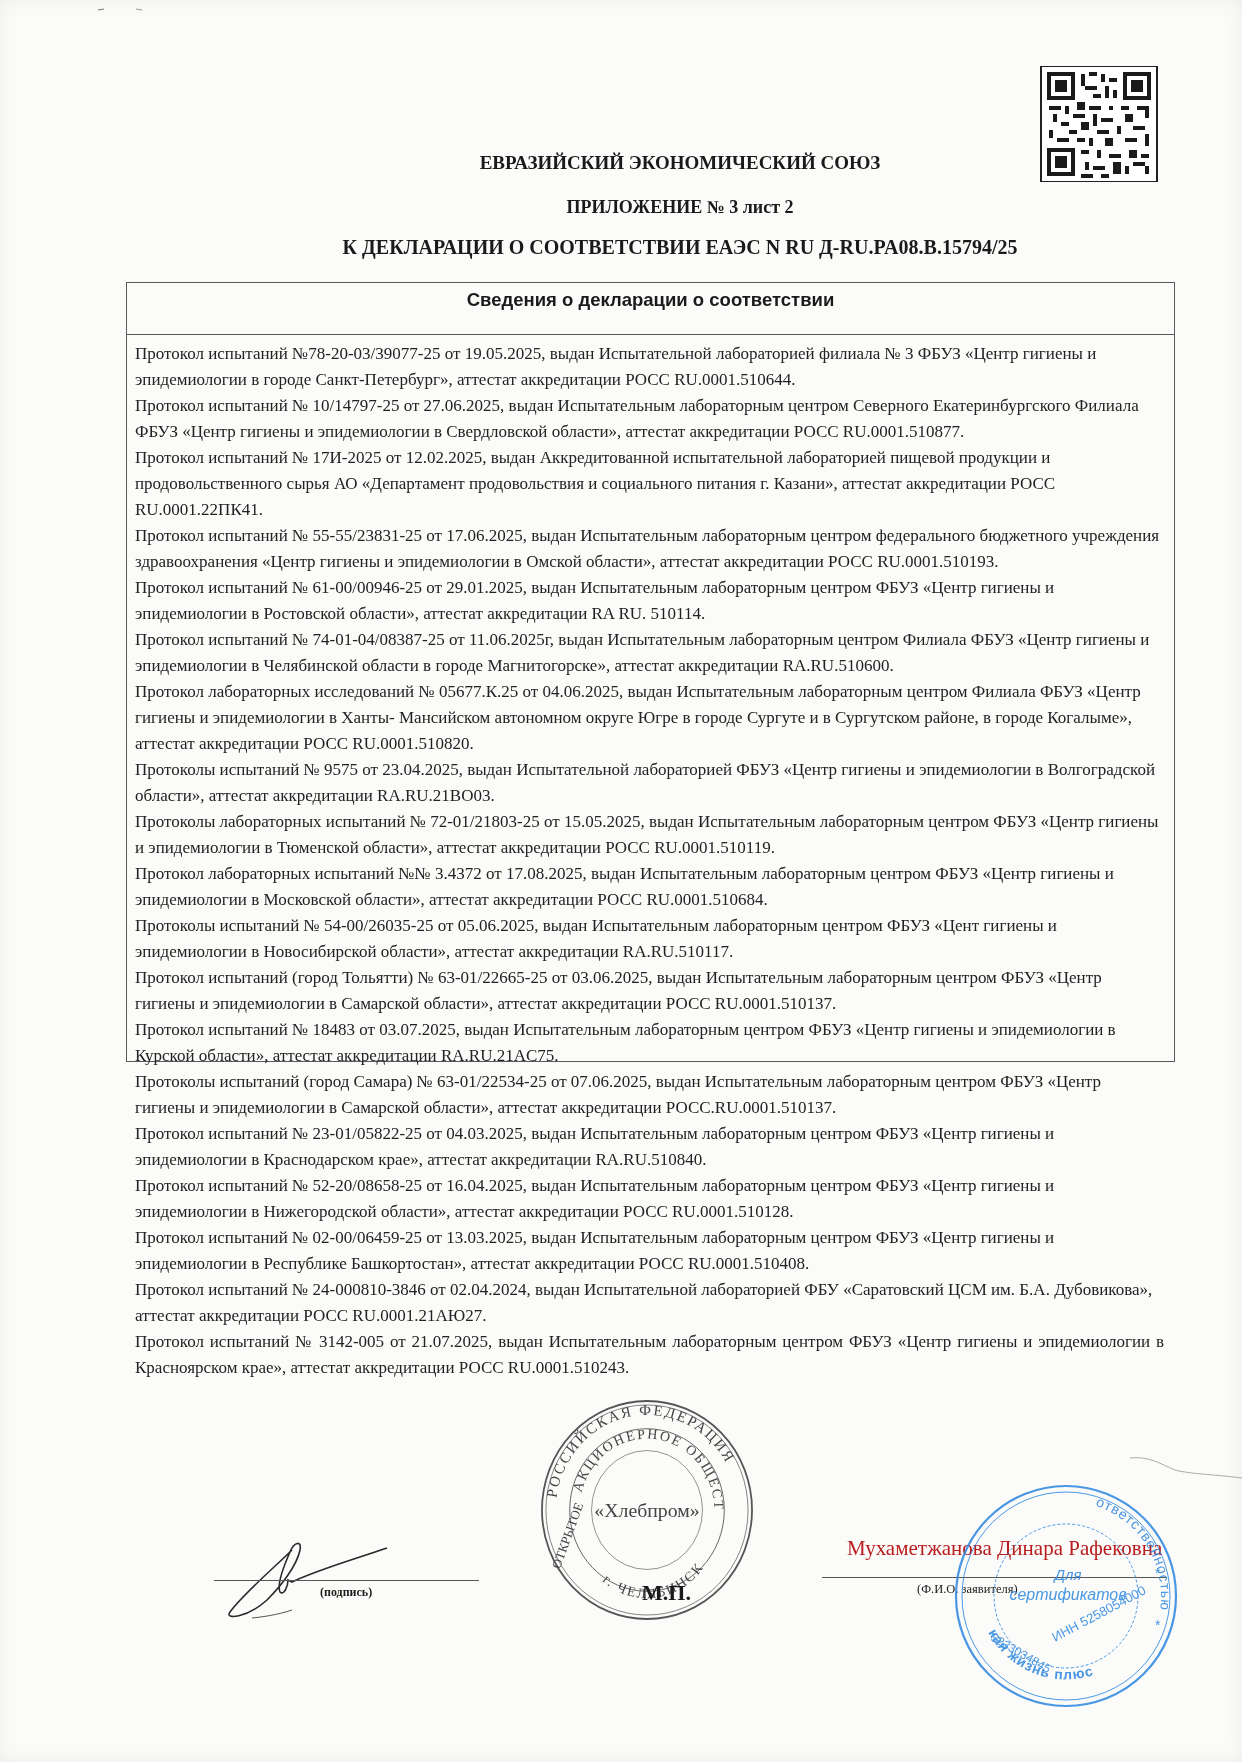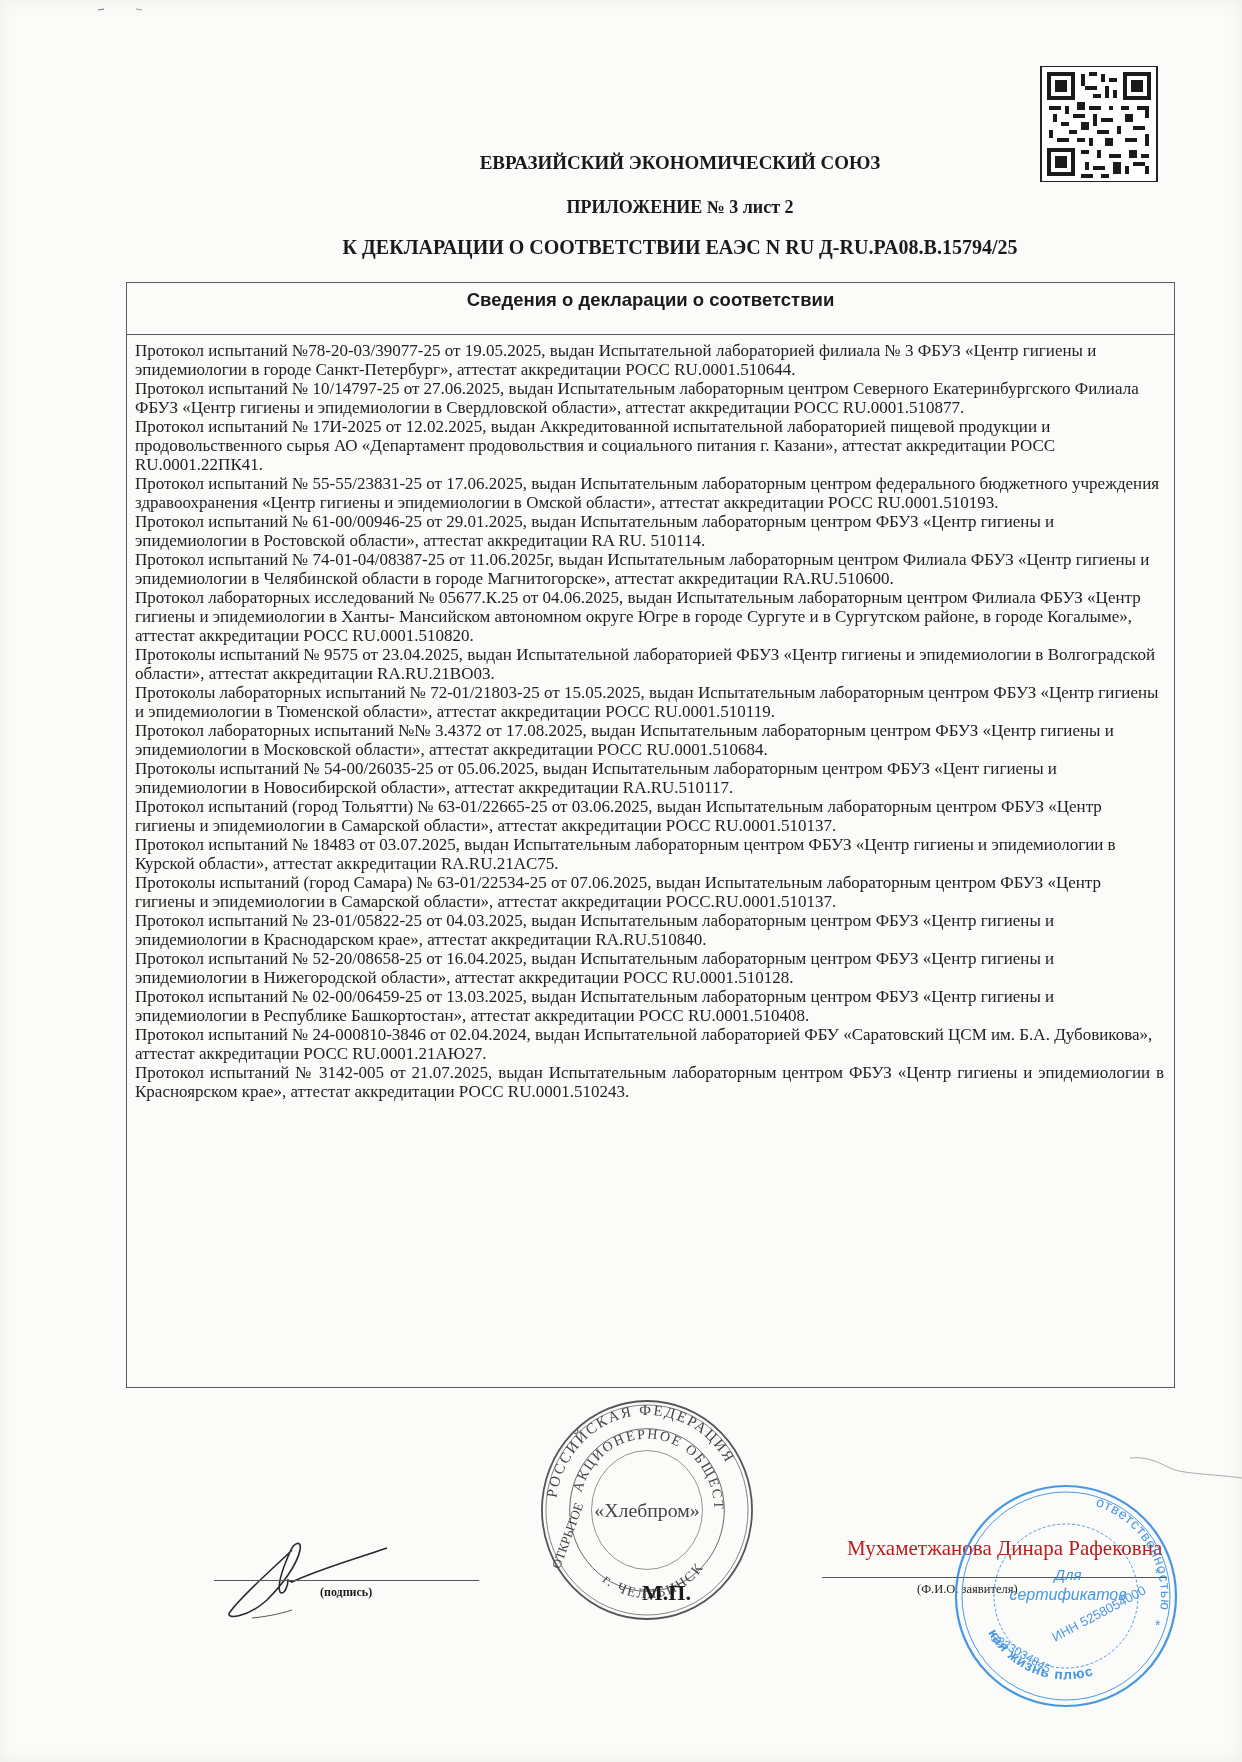--- a/index.html
+++ b/index.html
@@ -9,26 +9,26 @@
     font-family: "Liberation Serif", "DejaVu Serif", serif;
     color: #1c1c1c;
   }
   .scan-edge { position: absolute; left: 0; top: 0; width: 1242px; height: 1762px; pointer-events: none;
     box-shadow: inset 0 0 18px rgba(120,120,120,0.10); }
   .qr { position: absolute; left: 1036px; top: 66px; width: 126px; height: 116px; }
   .hdr { position: absolute; left: 0; width: 1242px; text-align: center; font-weight: bold; color: #1a1a1a; }
   .hdr1 { top: 152px; font-size: 19px; left: 150px; width: 1060px; }
   .hdr2 { top: 197px; font-size: 18px; left: 150px; width: 1060px; }
   .hdr3 { top: 236px; font-size: 20px; left: 150px; width: 1060px; }
-  .table { position: absolute; left: 126px; top: 282px; width: 1049px; height: 1106px;
+  .table { position: absolute; left: 126px; top: 282px; width: 1049px; height: 780px;
     border: 1.3px solid #5a5a5a; box-sizing: border-box; }
   .table-head { height: 52px; border-bottom: 1.3px solid #5a5a5a; box-sizing: border-box;
     text-align: center; font-family: "Liberation Sans", "DejaVu Sans", sans-serif;
     font-weight: bold; font-size: 18.5px; padding-top: 6px; color: #1a1a1a; }
-  .table-body { padding: 6px 10px 0 8px; font-size: 17px; line-height: 19px; color: #222; }
+  .table-body { padding: 6px 10px 0 8px; font-size: 17px; line-height: 26px; color: #222; }
   .entry { margin: 0; }
   .entry.justify { text-align: justify; text-align-last: left; }
   .sig-line { position: absolute; left: 214px; top: 1580px; width: 265px; border-top: 1.3px solid #555; }
   .sig-label { position: absolute; left: 320px; top: 1585px; font-size: 12px; font-weight: bold; }
   .signature { position: absolute; left: 222px; top: 1520px; width: 170px; height: 100px; }
   .seal { position: absolute; left: 538px; top: 1396px; width: 218px; height: 228px; }
   .mp { position: absolute; left: 642px; top: 1580px; font-size: 22px; font-weight: bold; color: #1a1a1a; }
   .name { position: absolute; left: 847px; top: 1536px; font-size: 21px; color: #b91c1c; }
   .name-line { position: absolute; left: 822px; top: 1577px; width: 345px; border-top: 1.3px solid #555; }
   .name-label { position: absolute; left: 917px; top: 1582px; font-size: 12.5px; font-weight: normal; }

